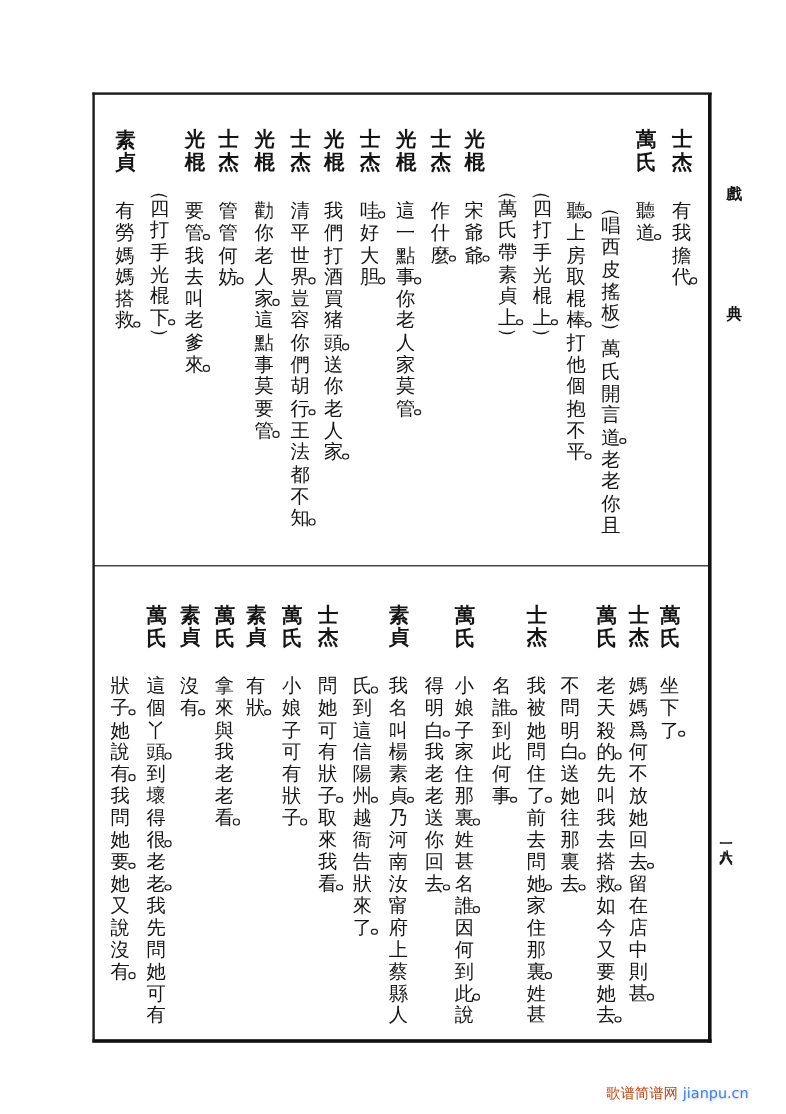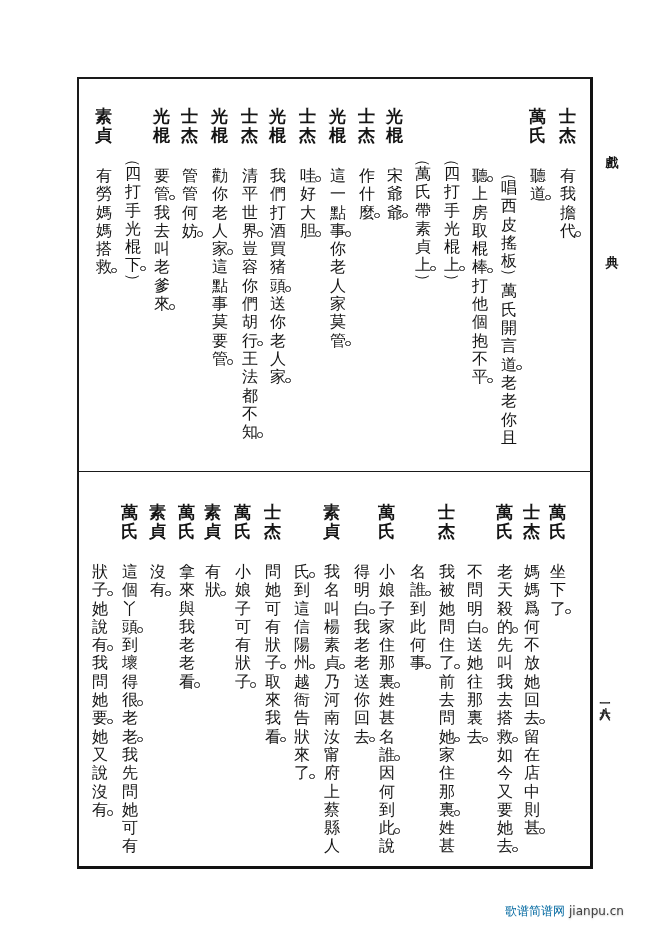--- a/index.html
+++ b/index.html
@@ -47,22 +47,22 @@
   }
   .pno {
     position: absolute; left: 598px; top: 697px;
     writing-mode: vertical-rl; font-size: 11px; font-weight: bold;
     letter-spacing: 1.5px; line-height: 12px;
   }
   .wm {
     position: absolute; left: 505px; top: 903px; white-space: nowrap;
     font-family: "DejaVu Sans", "Liberation Sans", sans-serif; font-size: 12px;
   }
-  .wm .wm-cn { color: #0369a1; }
-  .wm .wm-url { color: #404040; margin-left: 4px; text-shadow: 0 1px 2px rgba(0,0,0,0.25); }
+  .wm .wm-cn { color: #c2410c; }
+  .wm .wm-url { color: #3b82f6; margin-left: 4px; text-shadow: 0 1px 2px rgba(0,0,0,0.25); }
 </style>
 </head>
 <body>
 
 <div class="frame"></div>
 <div class="divider"></div>
 
 <div class="rh" style="top:156px">戲</div>
 <div class="rh" style="top:256px">典</div>
 <div class="pno">一八六</div>

